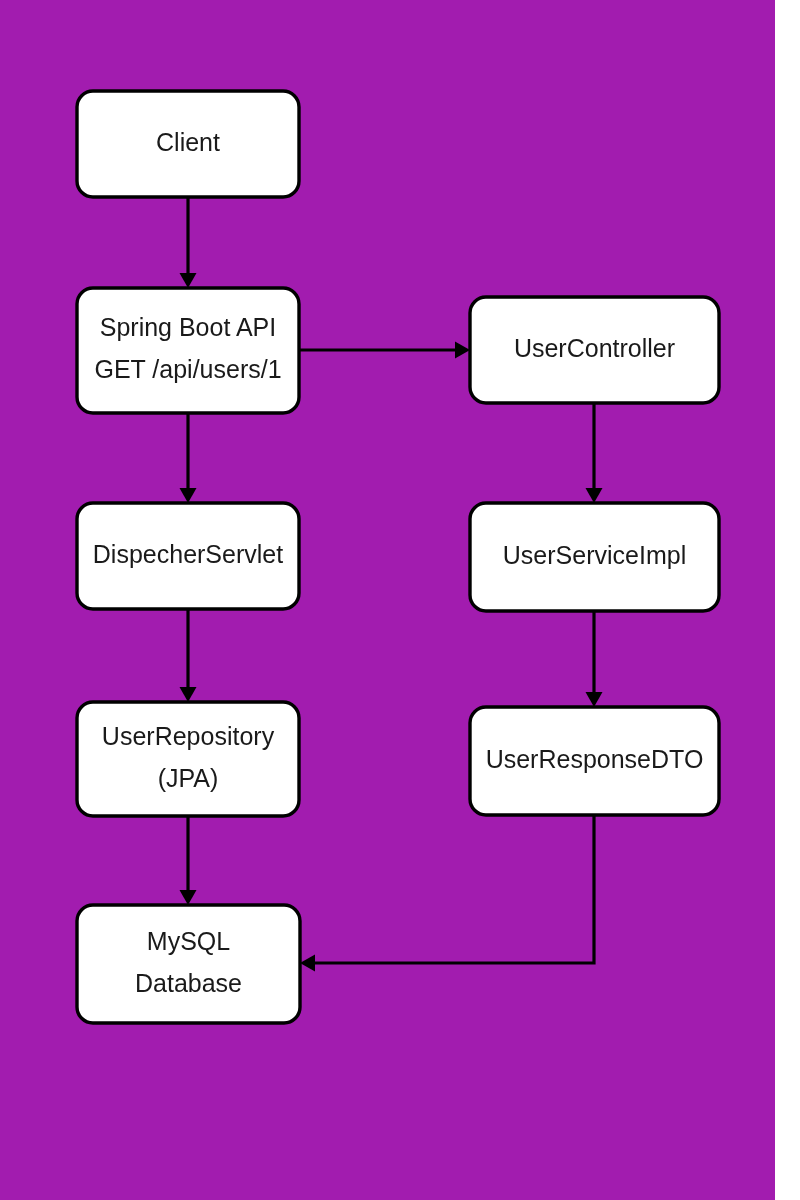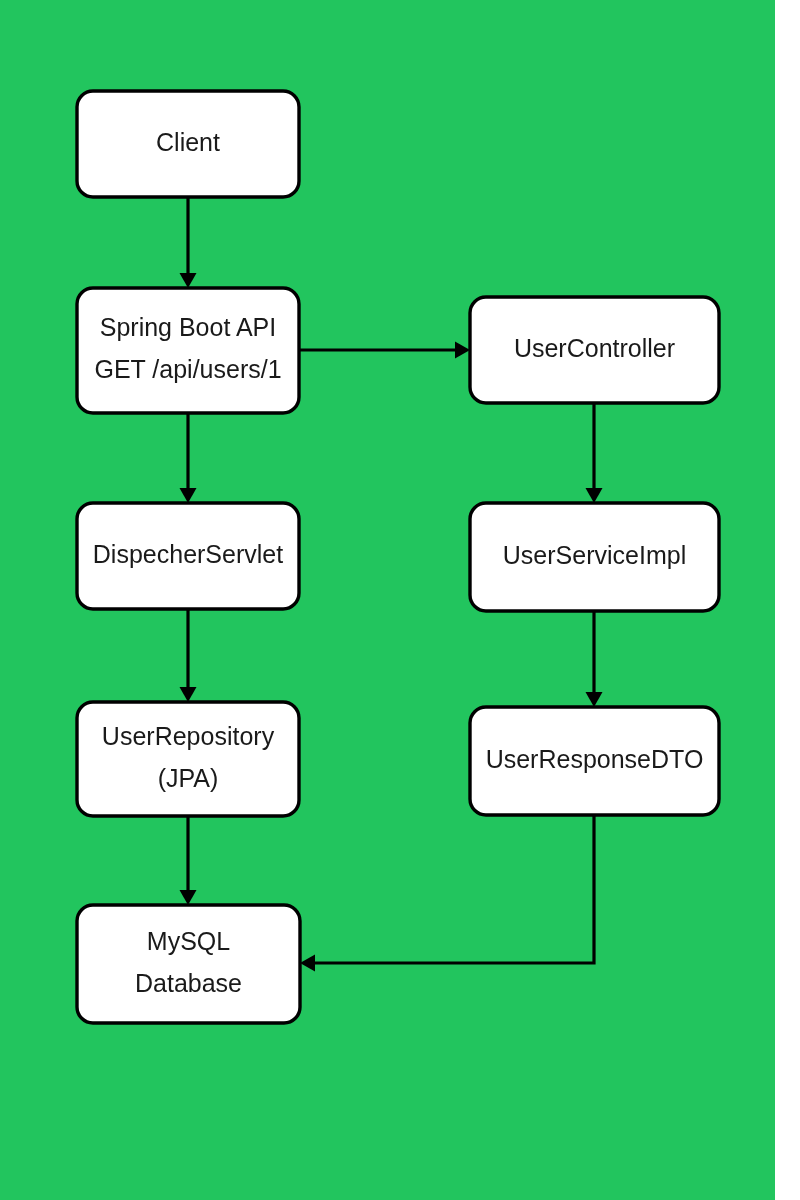--- a/index.html
+++ b/index.html
@@ -11,21 +11,21 @@
   body {
     width: 800px;
     height: 1200px;
     font-family: "Liberation Sans", sans-serif;
     overflow: hidden;
   }
   #diagram-canvas {
     position: relative;
     width: 775px;
     height: 1200px;
-    background: #22c55e;
+    background: #a21caf;
   }
   svg.flow-svg {
     position: absolute;
     top: 0;
     left: 0;
     width: 800px;
     height: 1200px;
     display: block;
   }
   .node-shape {

